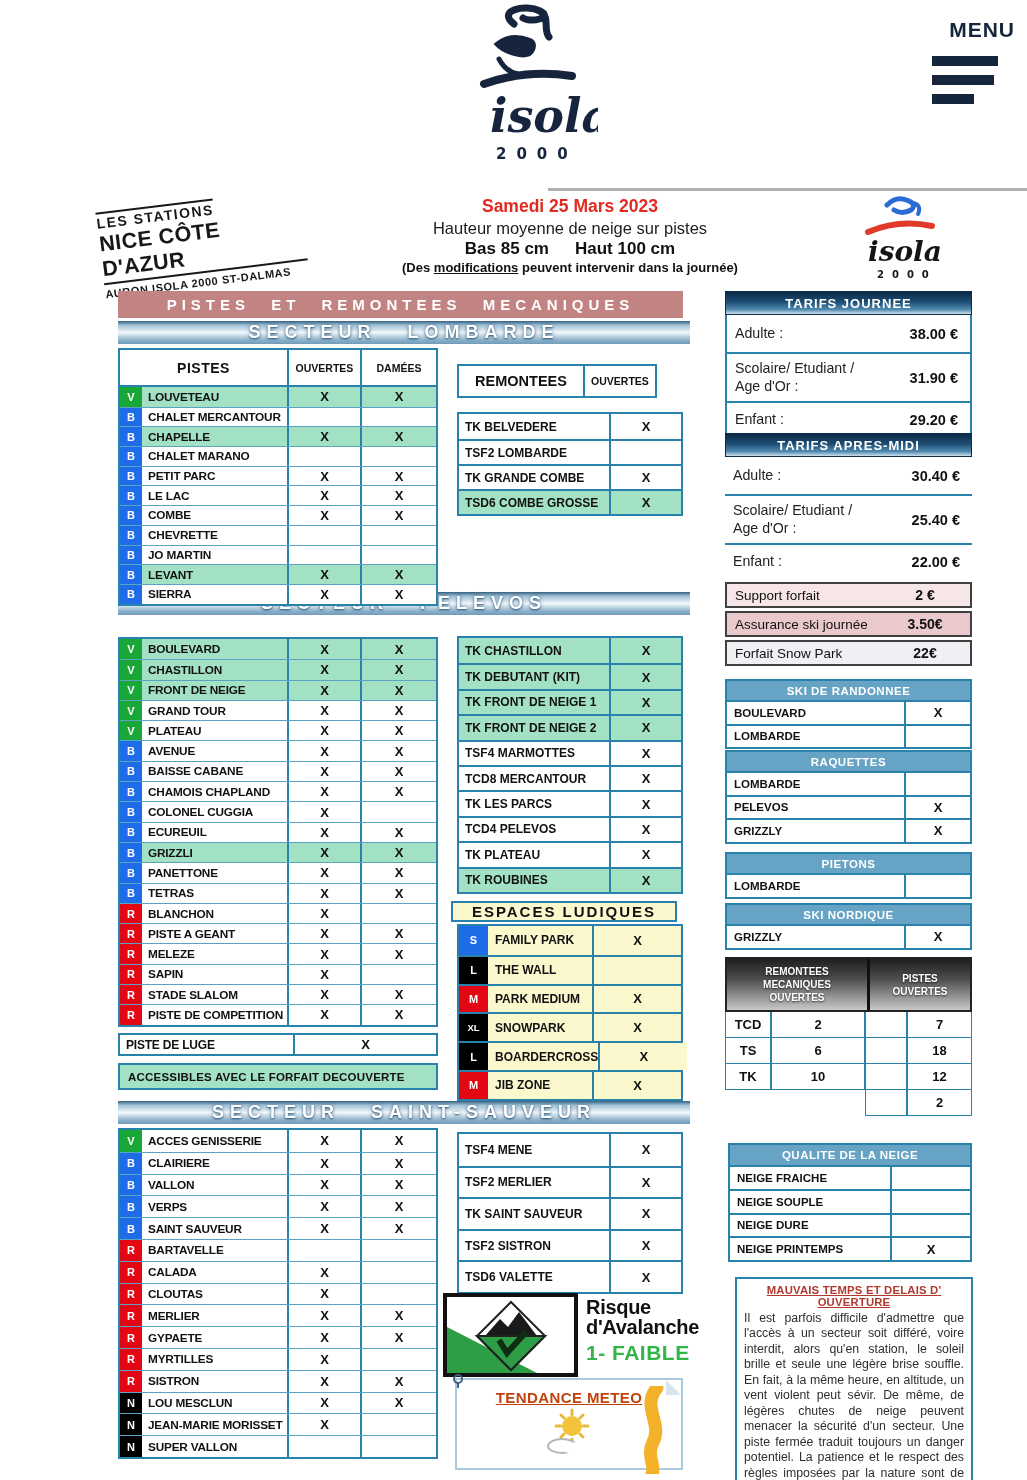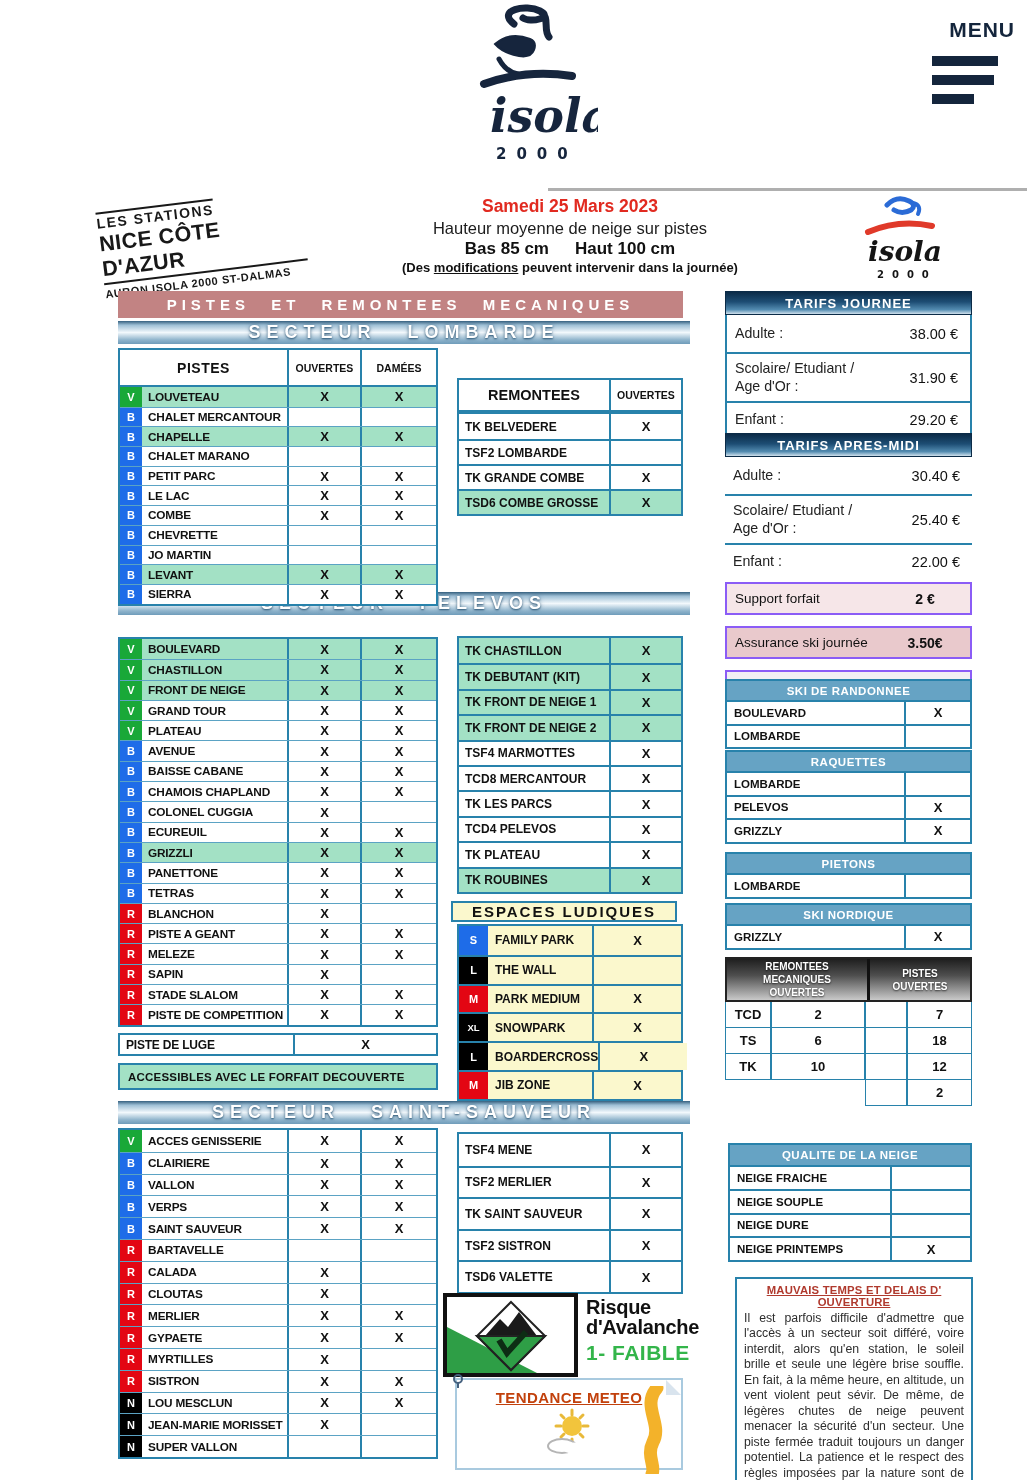--- a/index.html
+++ b/index.html
@@ -61,21 +61,21 @@
   #t-lombarde{top:348px;} #t-pelevos{top:637px;} #t-ss{top:1128px;}
 
   
   .luge { position:absolute; left:118px; top:1033px; width:320px; height:23px; border:2px solid #2882ab;
     display:grid; grid-template-columns:173px 1fr;}
   .luge .pname{font-size:12px;}
   .access { position:absolute; left:118px; top:1063px; width:320px; height:27px; border:2px solid #2882ab;
     background:#a3e1c5; font-weight:700; font-size:11.5px; display:flex; align-items:center; padding-left:8px; letter-spacing:.2px;}
 
   
-  .lhead { position:absolute; left:457px; top:378px; width:226px; height:34px; border:2px solid #2882ab;
+  .lhead { position:absolute; left:457px; top:364px; width:200px; height:34px; border:2px solid #2882ab;
     display:grid; grid-template-columns:1fr 72px;}
   .lhead span{display:flex;align-items:center;justify-content:center;font-weight:700;}
   .lhead .h0{font-size:14.5px;} .lhead .h1{font-size:10.5px; border-left:2px solid #2882ab;}
   .ltable { position:absolute; left:457px; width:226px; border:2px solid #2882ab; background:#fff;}
   .lift-row { display:grid; grid-template-columns:1fr 72px; border-top:2px solid #2882ab;}
   .lift-row:first-child{border-top:none;}
   .lname { font-weight:700; font-size:12px; padding-left:6px; display:flex; align-items:center;}
   .lcell { display:flex; align-items:center; justify-content:center; font-size:13px; font-weight:600; border-left:2px solid #2882ab;}
   #r-lombarde{top:412px;} #r-lombarde .lift-row{height:25px;}
   #r-pelevos{top:636px;} #r-pelevos .lift-row{height:25.4px;}
@@ -92,42 +92,42 @@
 
   
   .rt { position:absolute; left:725px; width:247px; }
   .th { height:24px; background:linear-gradient(180deg,#0b2b47 0%, #1d4d74 45%, #528bb0 80%, #cfe0ec 100%);
     color:#fff; font-weight:700; font-size:13px; letter-spacing:1px; display:flex; align-items:center; justify-content:center;
     border:1px solid #0b2b47;}
   .tbody { border:2px solid #2882ab; border-top:none; }
   .tarif-row { display:grid; grid-template-columns:1fr 95px; align-items:center; border-top:2px solid #2882ab; background:#fff;}
   .tarif-row:first-child{border-top:none;}
   .tlabel { font-size:14.2px; color:#222; padding-left:8px; line-height:1.25;}
-  .tprice { font-size:14.5px; font-weight:400; text-align:right; padding-right:12px;}
+  .tprice { font-size:14.5px; font-weight:700; text-align:right; padding-right:12px;}
   #tarifs-j{top:291px;} #tarifs-a{top:433px;}
   #tarifs-j .tarif-row:nth-child(1),#tarifs-a .tarif-row:nth-child(1){height:37px;}
   #tarifs-j .tarif-row:nth-child(2),#tarifs-a .tarif-row:nth-child(2){height:49px;}
   #tarifs-j .tarif-row:nth-child(3),#tarifs-a .tarif-row:nth-child(3){height:35px;}
 
   #extras{top:582px;}
-  .extra-row{ display:grid; grid-template-columns:1fr 90px; align-items:center; height:33px;
-    border:2px solid #8b5cf6; margin-bottom:11px;}
+  .extra-row{ display:grid; grid-template-columns:1fr 90px; align-items:center; height:26px;
+    border:2px solid #404040; margin-bottom:3px;}
   .xlabel{font-size:13.5px; padding-left:8px;} .xprice{font-size:14px;font-weight:700;text-align:center;}
 
   .act { border:2px solid #2882ab; }
   .act .ah { height:19px; background:#66a3c4; color:#fff; font-weight:700; font-size:11.5px; letter-spacing:.5px;
     display:flex; align-items:center; justify-content:center;}
   .act-row { display:grid; grid-template-columns:1fr 66px; height:23.5px; border-top:2px solid #2882ab; background:#fff;}
   .aname { font-weight:700; font-size:11.5px; padding-left:7px; display:flex; align-items:center;}
   .acell { display:flex; align-items:center; justify-content:center; font-size:13px; font-weight:600; border-left:2px solid #2882ab;}
   #act-rando{top:679px;} #act-raq{top:750px;} #act-pietons{top:852px;} #act-nordique{top:903px;}
 
   
   #summary{top:957px;}
-  .sum-head { display:grid; grid-template-columns:140px 1fr; height:45px; border:2px solid #222;}
+  .sum-head { display:grid; grid-template-columns:140px 1fr; height:55px; border:2px solid #222;}
   .sum-head span { background:linear-gradient(180deg,#1f1f1f 0%, #4e4e4e 40%, #c9c9c9 100%);
     color:#fff; font-weight:700; font-size:10px; text-align:center; display:flex; align-items:center; justify-content:center;
     padding:0 14px; line-height:1.3; text-shadow:0 1px 2px rgba(0,0,0,.7);}
   .sum-head span:last-child{ border-left:3px solid #111;}
   .sum-row { display:grid; grid-template-columns:46px 94px 42px 1fr; height:26px;}
   .sc { border:1px solid #2882ab; border-top:none; display:flex; align-items:center; justify-content:center;
     font-weight:700; font-size:13px; background:#fff;}
   .sc.blank { border:none; background:transparent;}
   .sc.badge { font-size:13px;}
 

